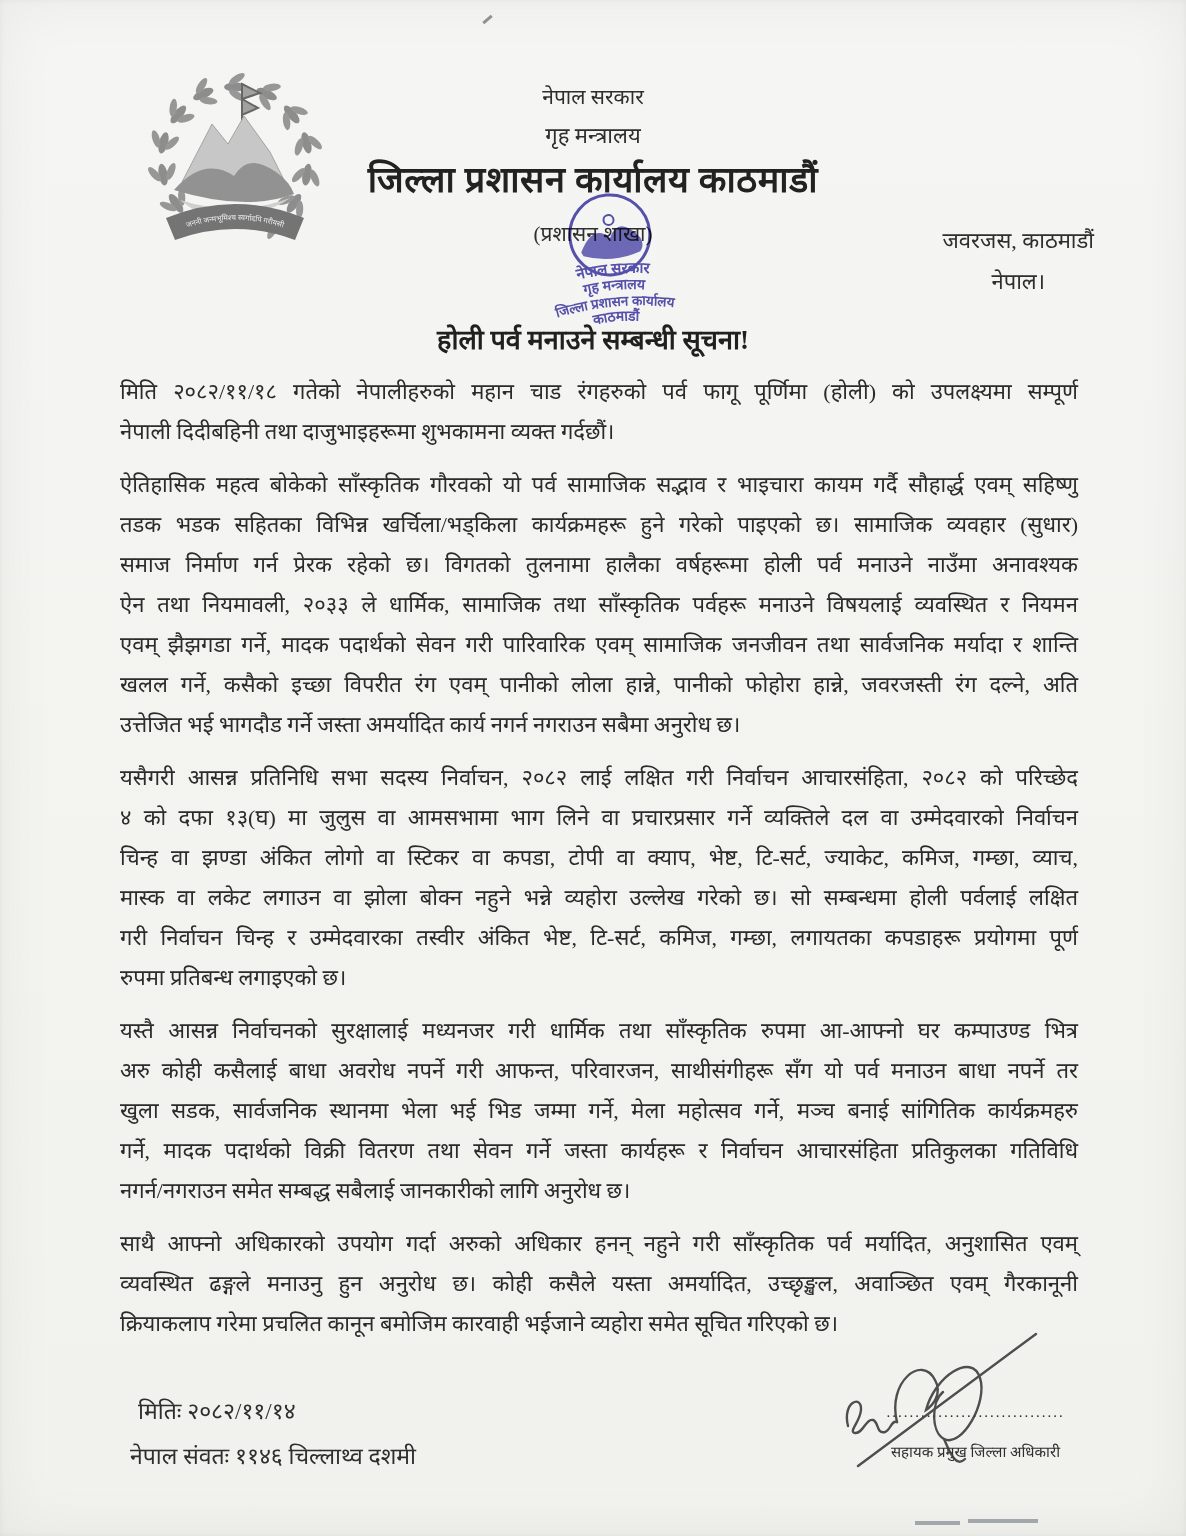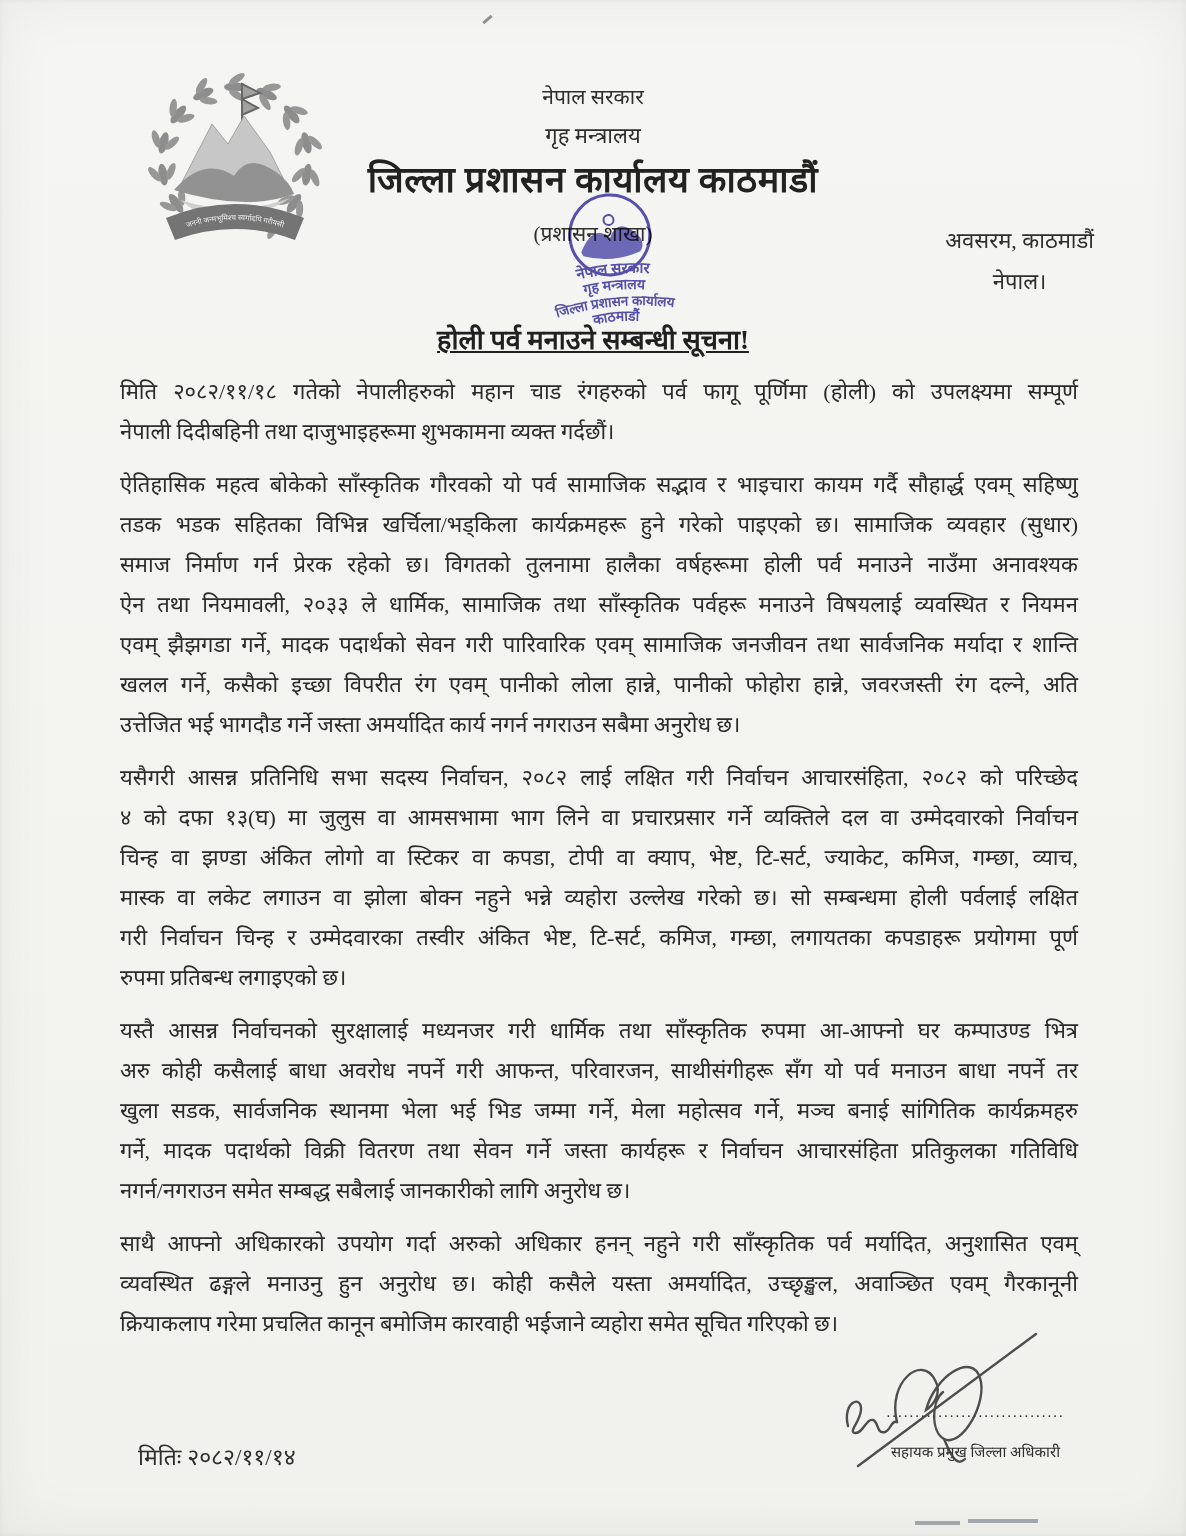--- a/index.html
+++ b/index.html
@@ -17,28 +17,28 @@
   .emblem{position:absolute;left:146px;top:70px;width:178px;height:182px;opacity:.92;}
   .header-center{position:absolute;left:0;right:0;top:84px;text-align:center;line-height:1.25;}
   .gov{font-size:21px;}
   .ministry{font-size:22px;margin-top:12px;}
   .office{font-size:36px;font-weight:700;margin-top:8px;letter-spacing:.5px;color:#222;}
   .branch{font-size:21px;margin-top:18px;}
   .stamp{position:absolute;left:530px;top:190px;width:160px;height:148px;mix-blend-mode:multiply;opacity:.92;}
   .address{position:absolute;right:92px;top:228px;text-align:center;font-size:22px;line-height:1.2;}
   .address .l2{margin-top:15px;}
   
-  .notice-title{position:absolute;left:0;right:0;top:320px;text-align:center;font-size:27px;font-weight:700;color:#202020;text-decoration:underline;}
+  .notice-title{position:absolute;left:0;right:0;top:320px;text-align:center;font-size:27px;font-weight:700;color:#202020;}
   
   .body-text{position:absolute;left:120px;top:372px;width:958px;font-size:22px;line-height:40px;color:#2b2b2b;}
   .para{margin-bottom:13px;}
   .line{text-align:justify;text-align-last:justify;white-space:normal;}
   .line.last{text-align-last:left;}
   
-  .footer-left{position:absolute;left:138px;top:1444px;font-size:23px;line-height:1.2;}
+  .footer-left{position:absolute;left:138px;top:1398px;font-size:23px;line-height:1.2;}
   .footer-left .sambat{margin-top:17px;margin-left:-8px;}
   .footer-right{position:absolute;left:818px;top:1404px;width:315px;text-align:center;}
   .dots{font-size:15px;letter-spacing:2px;color:#2e2e2e;}
   .sig-name{font-size:22px;margin-top:6px;}
   .sig-designation{font-size:15px;margin-top:20px;}
   .signature{position:absolute;left:838px;top:1326px;width:240px;height:152px;}
   
   .artifact{position:absolute;background:#8f959c;opacity:.8;}
   .tick{left:482px;top:18px;width:11px;height:3px;background:#777;transform:rotate(-40deg);}
   .dash1{left:915px;top:1521px;width:45px;height:4px;}
@@ -146,21 +146,21 @@
       <text font-size="13.5" font-weight="bold" fill="#4a44ae" text-anchor="middle" font-family="'Liberation Serif',serif">
         <textPath href="#sArc3" startOffset="50%">जिल्ला प्रशासन कार्यालय</textPath>
       </text>
       <text font-size="14" font-weight="bold" fill="#4a44ae" text-anchor="middle" font-family="'Liberation Serif',serif">
         <textPath href="#sArc4" startOffset="50%">काठमाडौं</textPath>
       </text>
     </g>
   </svg>
 
   <div class="address">
-    <div class="l1">अवसरम, काठमाडौं</div>
+    <div class="l1">जवरजस, काठमाडौं</div>
     <div class="l2">नेपाल।</div>
   </div>
 
   <div class="notice-title">होली पर्व मनाउने सम्बन्धी सूचना!</div>
 
   <div class="body-text">
       <div class="para">
         <div class="line">मिति २०८२/११/१८ गतेको नेपालीहरुको महान चाड रंगहरुको पर्व फागू पूर्णिमा (होली) को उपलक्ष्यमा सम्पूर्ण</div>
         <div class="line last">नेपाली दिदीबहिनी तथा दाजुभाइहरूमा शुभकामना व्यक्त गर्दछौं।</div>
       </div>
@@ -190,20 +190,21 @@
       </div>
       <div class="para">
         <div class="line">साथै आफ्नो अधिकारको उपयोग गर्दा अरुको अधिकार हनन् नहुने गरी साँस्कृतिक पर्व मर्यादित, अनुशासित एवम्</div>
         <div class="line">व्यवस्थित ढङ्गले मनाउनु हुन अनुरोध छ। कोही कसैले यस्ता अमर्यादित, उच्छृङ्खल, अवाञ्छित एवम् गैरकानूनी</div>
         <div class="line last">क्रियाकलाप गरेमा प्रचलित कानून बमोजिम कारवाही भईजाने व्यहोरा समेत सूचित गरिएको छ।</div>
       </div>
     </div>
 
   <div class="footer-left">
     <div class="date">मितिः २०८२/११/१४</div>
+    <div class="sambat">नेपाल संवतः ११४६ चिल्लाथ्व दशमी</div>
   </div>
 
   <div class="footer-right">
     <div class="dots">...............................</div>
     <div class="sig-designation">सहायक प्रमुख जिल्ला अधिकारी</div>
   </div>
 
   <svg class="signature" viewBox="0 0 240 152" xmlns="http://www.w3.org/2000/svg">
     <g fill="none" stroke="#3d3d3d" stroke-width="2.4" stroke-linecap="round" opacity="0.9">
       <path d="M10,100 C4,76 24,68 23,84 C22,96 10,106 17,107 C25,108 28,92 35,94 C41,96 38,108 47,106 C53,104 53,94 59,96"></path>

